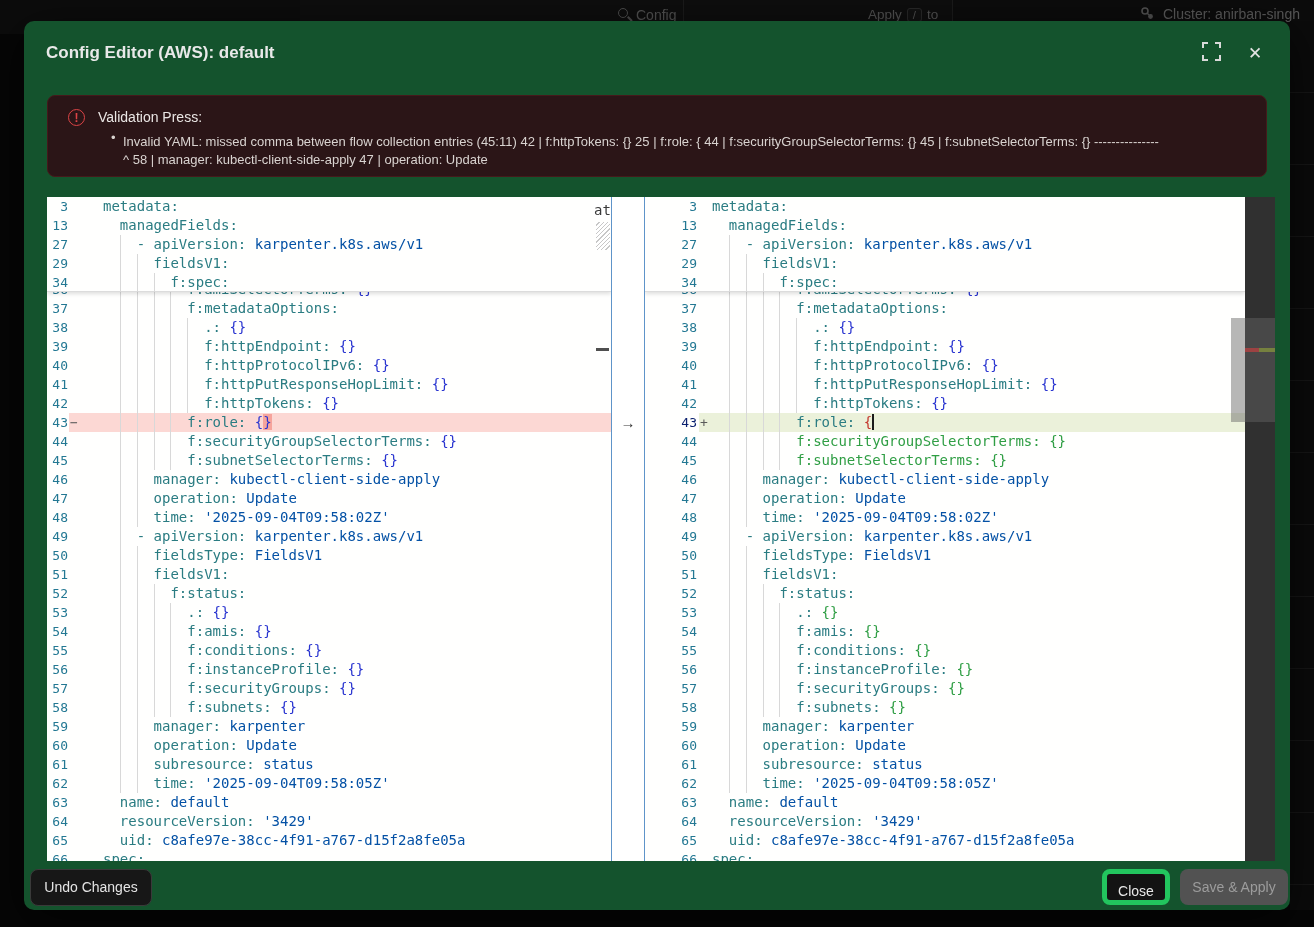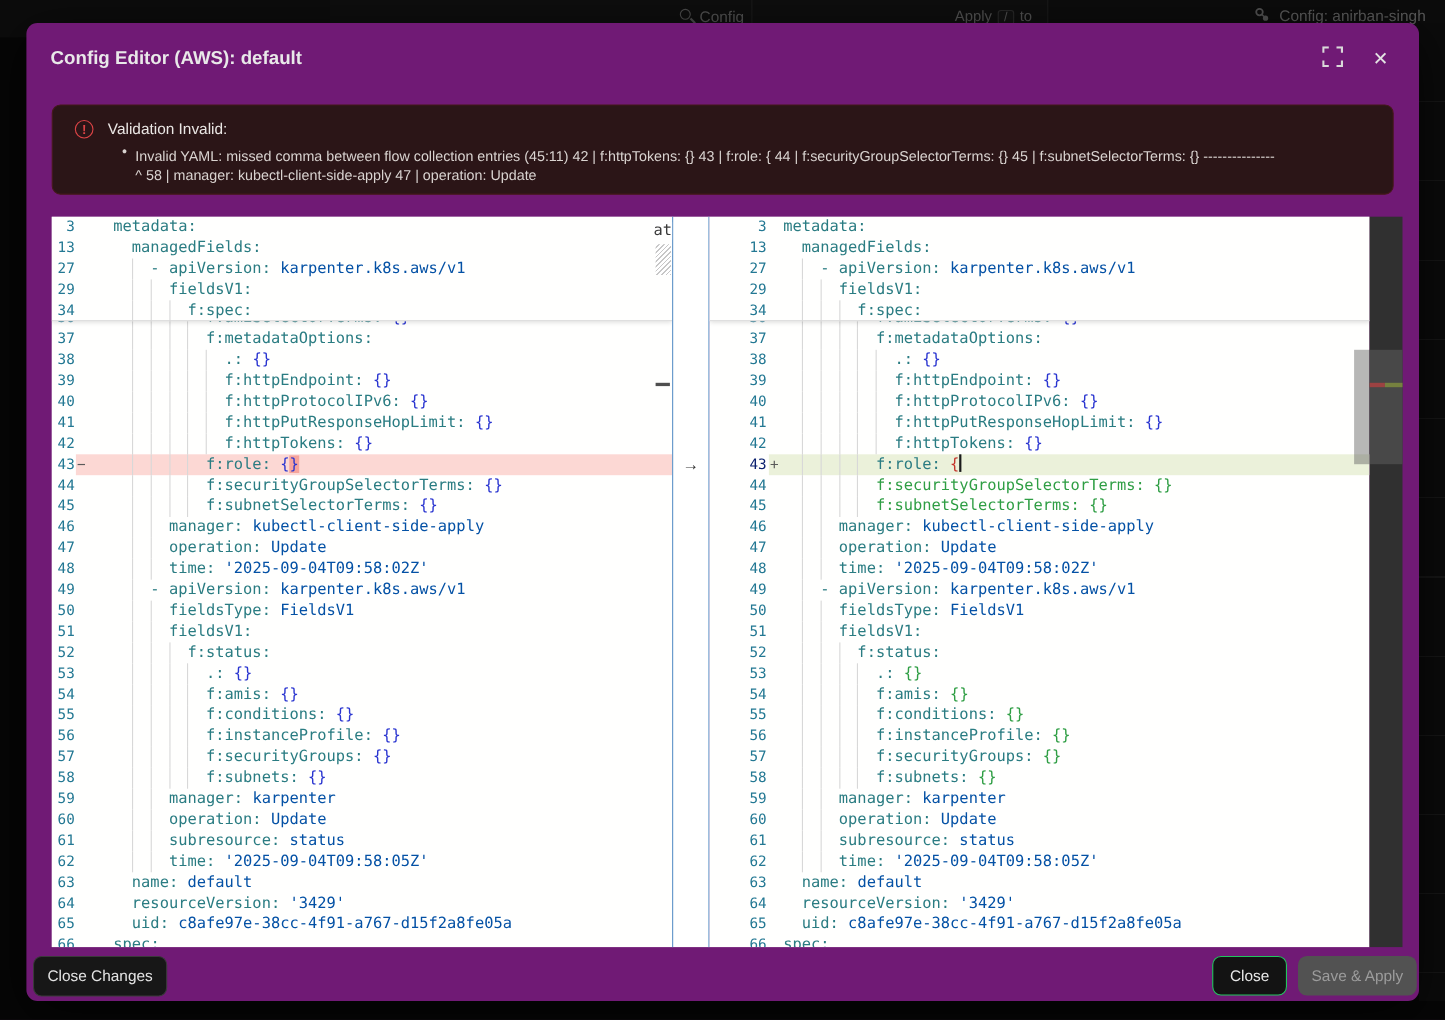--- a/index.html
+++ b/index.html
@@ -31,21 +31,21 @@
   .chip { position:absolute; top:0; height:26px; width:184px; background:#1e1e1e;
           border:1px solid #343434; border-radius:6px; color:#a8a8a8; font-size:12.5px;
           line-height:24px; padding:0 11px; white-space:nowrap; overflow:hidden; }
   .chip-frag { position:absolute; left:-174px; top:1px; width:185px; height:26px;
                background:#1a1a1a; border:1px solid #303030; border-radius:6px; }
 
   .overlay { position:absolute; inset:0; background:rgba(0,0,0,0.47); }
 
   
   .modal { position:absolute; left:24px; top:21px; width:1266px; height:889px;
-           background:#701a75; border-radius:10px; box-shadow:0 12px 48px rgba(0,0,0,0.65); }
+           background:#14532d; border-radius:10px; box-shadow:0 12px 48px rgba(0,0,0,0.65); }
   .modal-title { position:absolute; left:22px; top:22px; font-size:17px; font-weight:600; color:#e9e9e9; }
   .icon-btn { position:absolute; cursor:pointer; }
   .expand-btn { left:1178px; top:21px; width:24px; height:24px; }
   .close-btn  { left:1219px; top:21px; width:24px; height:24px; color:#e3e3e3; font-size:17px;
                 text-align:center; line-height:24px; }
 
   
   .banner { position:absolute; left:23px; top:74px; width:1220px; height:82px;
             background:#2b1517; border:1px solid #45191b; border-radius:8px; }
   .err-icon { position:absolute; left:20px; top:13px; width:17px; height:17px; border-radius:50%;
@@ -119,21 +119,21 @@
   .dark-ruler-slider { position:absolute; left:0; top:121px; width:30px; height:104px;
                        background:#484848; cursor:pointer; }
   .ruler-red   { position:absolute; left:0;  top:151px; width:14px; height:4px; background:#9c4242; }
   .ruler-green { position:absolute; left:14px; top:151px; width:16px; height:4px; background:#76813f; }
 
   
   .btn { position:absolute; border-radius:8px; font-size:14px; text-align:center; cursor:pointer; }
   .btn-undo { left:6px;    top:848px; width:122px; height:37px; line-height:35px;
               background:#171717; border:1px solid #3a3a3a; color:#e4e4e4; }
   .btn-close { left:1078px; top:848px; width:68px; height:36px; line-height:34px;
-              background:#131313; border:1px solid #22c55e; color:#e8e8e8; }
+              background:#131313; border:5px solid #22c55e; color:#e8e8e8; }
   .btn-save { left:1156px; top:848px; width:108px; height:36px; line-height:36px;
               background:#525252; border:none; color:#9c9c9c; cursor:not-allowed; }
 </style>
 </head>
 <body>
 
 <div id="app">
 
   <div class="topbar">
     <div class="search-zone">
@@ -144,21 +144,21 @@
       </span>
     </div>
     <div class="topbar-divider"></div>
     <div class="cluster-wrap">
       <span class="cluster-icon">
         <svg width="15" height="15" viewBox="0 0 15 15">
             <circle cx="5" cy="5" r="3" fill="none" stroke="#9a9a9a" stroke-width="1.6"></circle>
             <circle cx="10.5" cy="10.5" r="2.4" fill="#9a9a9a"></circle>
             <path d="M7 7 L9 9" stroke="#9a9a9a" stroke-width="1.4"></path>
           </svg>
-      </span><span>Config: anirban-singh</span>
+      </span><span>Cluster: anirban-singh</span>
     </div>
   </div>
 
   <div class="right-grid"></div>
 
 
   <div class="overlay"></div>
 
   <div class="modal">
     <div class="modal-title">Config Editor (AWS): default</div>
@@ -168,23 +168,23 @@
         <path d="M1 6 V1 H6"></path>
           <path d="M13 1 H18 V6"></path>
           <path d="M18 13 V18 H13"></path>
           <path d="M6 18 H1 V13"></path>
       </svg>
     </span>
     <span class="icon-btn close-btn">✕</span>
 
     <div class="banner">
       <span class="err-icon">!</span>
-      <div class="banner-title">Validation Invalid:</div>
+      <div class="banner-title">Validation Press:</div>
       <span class="banner-bullet">•</span>
-      <div class="banner-line1">Invalid YAML: missed comma between flow collection entries (45:11) 42 | f:httpTokens: {} 43 | f:role: { 44 | f:securityGroupSelectorTerms: {} 45 | f:subnetSelectorTerms: {} ---------------</div>
+      <div class="banner-line1">Invalid YAML: missed comma between flow collection entries (45:11) 42 | f:httpTokens: {} 25 | f:role: { 44 | f:securityGroupSelectorTerms: {} 45 | f:subnetSelectorTerms: {} ---------------</div>
       <div class="banner-line2">^ 58 | manager: kubectl-client-side-apply 47 | operation: Update</div>
     </div>
 
     <div class="editor">
       <div class="pane pane-left" id="pane-left">
         <div class="rows" id="left-rows">
             <div class="row">
               <span class="ln">36</span>
               <div class="ct">
                 <i class="ig" style="left: 2ch;"></i>
@@ -832,17 +832,17 @@
         <div class="right-scrollbar"></div>
       </div>
 
       <div class="dark-ruler">
         <div class="dark-ruler-slider"></div>
         <div class="ruler-red"></div>
         <div class="ruler-green"></div>
       </div>
     </div>
 
-    <div class="btn btn-undo">Close Changes</div>
+    <div class="btn btn-undo">Undo Changes</div>
     <div class="btn btn-close">Close</div>
     <div class="btn btn-save">Save &amp; Apply</div>
   </div>
 </div>
 
 </body></html>

